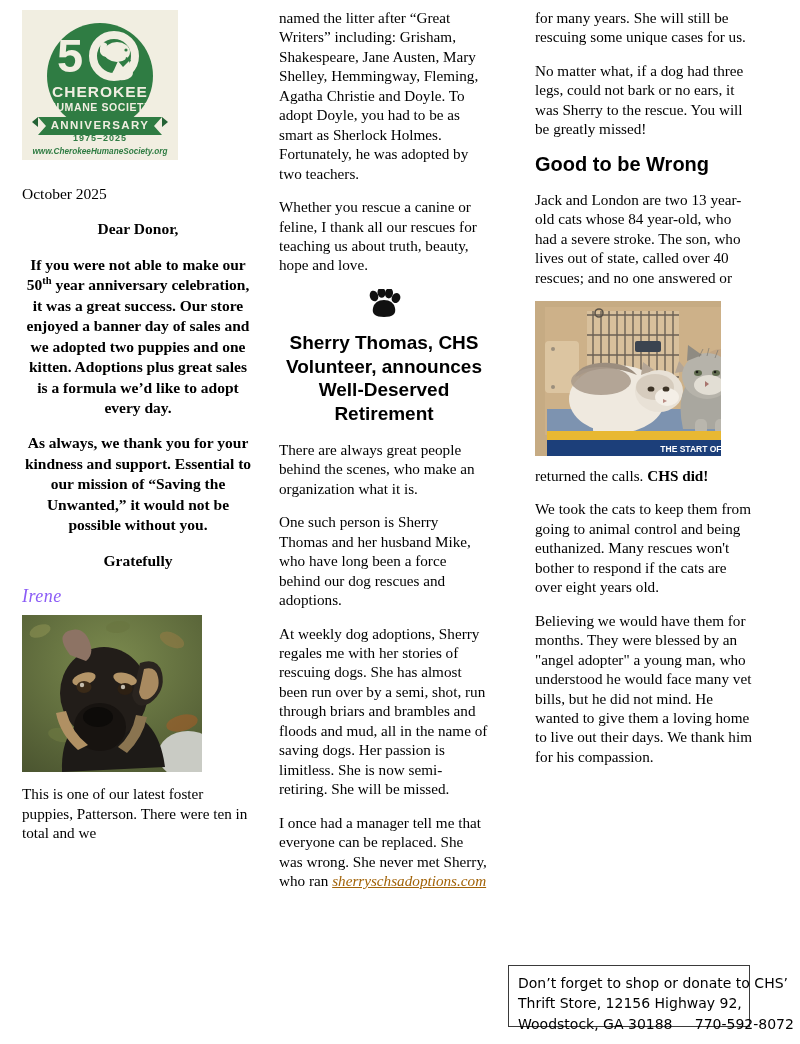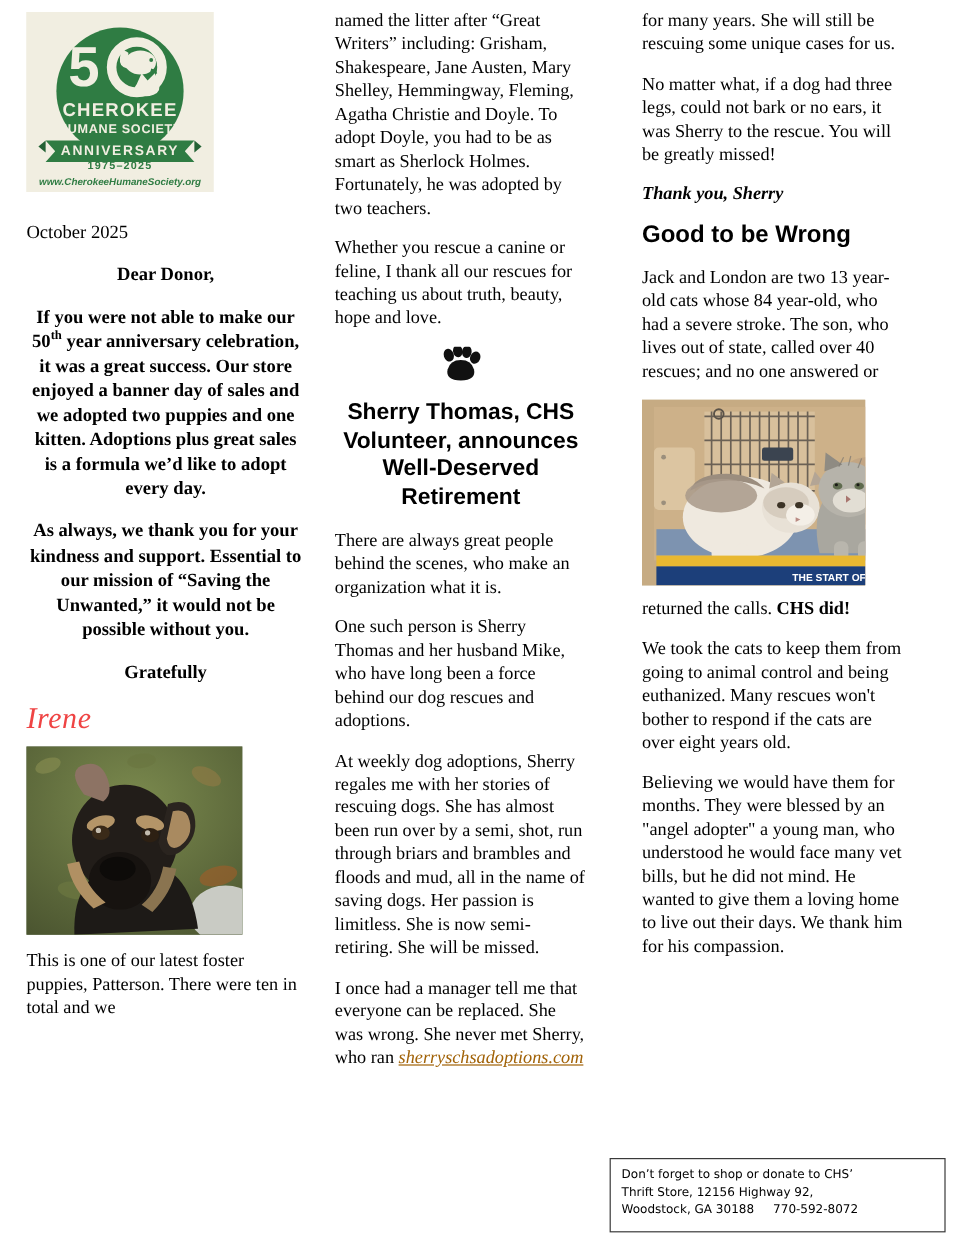--- a/index.html
+++ b/index.html
@@ -57,24 +57,24 @@
   .bold-serif {
     font-weight: bold;
     font-size: 15.5px;
     line-height: 1.32;
     margin: 0 0 15px 0;
     text-align: center;
   }
   sup { font-size: 0.68em; vertical-align: super; line-height: 0; }
 
   .signature {
-    color: #ef4444;
+    color: #8b5cf6;
     font-family: "Liberation Serif", "DejaVu Serif", serif;
     font-style: italic;
-    font-size: 25px;
+    font-size: 18px;
     margin: 2px 0 8px 0;
     letter-spacing: 0.5px;
   }
 
   .photo-dog {
     width: 180px;
     height: 157px;
     margin: 4px 0 12px 0;
     display: block;
     position: relative;
@@ -131,27 +131,27 @@
   .paw-wrap {
     text-align: center;
     margin: 6px 0 8px 0;
   }
 
   
   .footer-box {
     position: absolute;
     left: 508px;
     top: 965px;
-    width: 280px;
+    width: 242px;
     height: 62px;
     border: 1.5px solid #3a3a3a;
     box-sizing: border-box;
     padding: 7px 0 0 9px;
     font-family: "DejaVu Sans", "Liberation Sans", sans-serif;
-    font-size: 10px;
+    font-size: 14px;
     line-height: 1.45;
   }
   .footer-box div { white-space: pre; }
 </style>
 </head>
 <body>
 
 <div class="page">
 
   <div class="col col1">
@@ -273,21 +273,20 @@
     <p class="body-serif">At weekly dog adoptions, Sherry regales me with her stories of rescuing dogs.  She has almost been run over by a semi, shot, run through briars and brambles and floods and mud, all in the name of saving dogs.  Her passion is limitless. She is now semi-retiring. She will be missed.</p>
 
     <p class="body-serif nogap"><span>I once had a manager tell me that everyone can be replaced.  She was wrong. She never met Sherry, who ran </span><a class="link" href="#">sherryschsadoptions.com</a></p>
   </div>
 
   <div class="col col3">
     <p class="body-serif" style="margin-top:8px">for many years.  She will still be rescuing some unique cases for us.</p>
 
     <p class="body-serif">No matter what, if a dog had three legs, could not bark or no ears, it was Sherry to the rescue.  You will be greatly missed!</p>
 
-    <p class="bold-italic">Thank you, Sherry</p>
 
     <h2 class="sans-head">Good to be Wrong</h2>
 
     <p class="body-serif">Jack and London are two 13 year-old cats whose 84 year-old, who had a severe stroke. The son, who lives out of state, called over 40 rescues; and no one answered or</p>
 
     <div class="photo-cats">
       <svg width="214" height="155" viewBox="0 0 214 155" xmlns="http://www.w3.org/2000/svg">
         <rect width="214" height="155" fill="#c6ab83"></rect>
 
         <rect x="10" y="6" width="190" height="128" fill="#cdb189"></rect>

